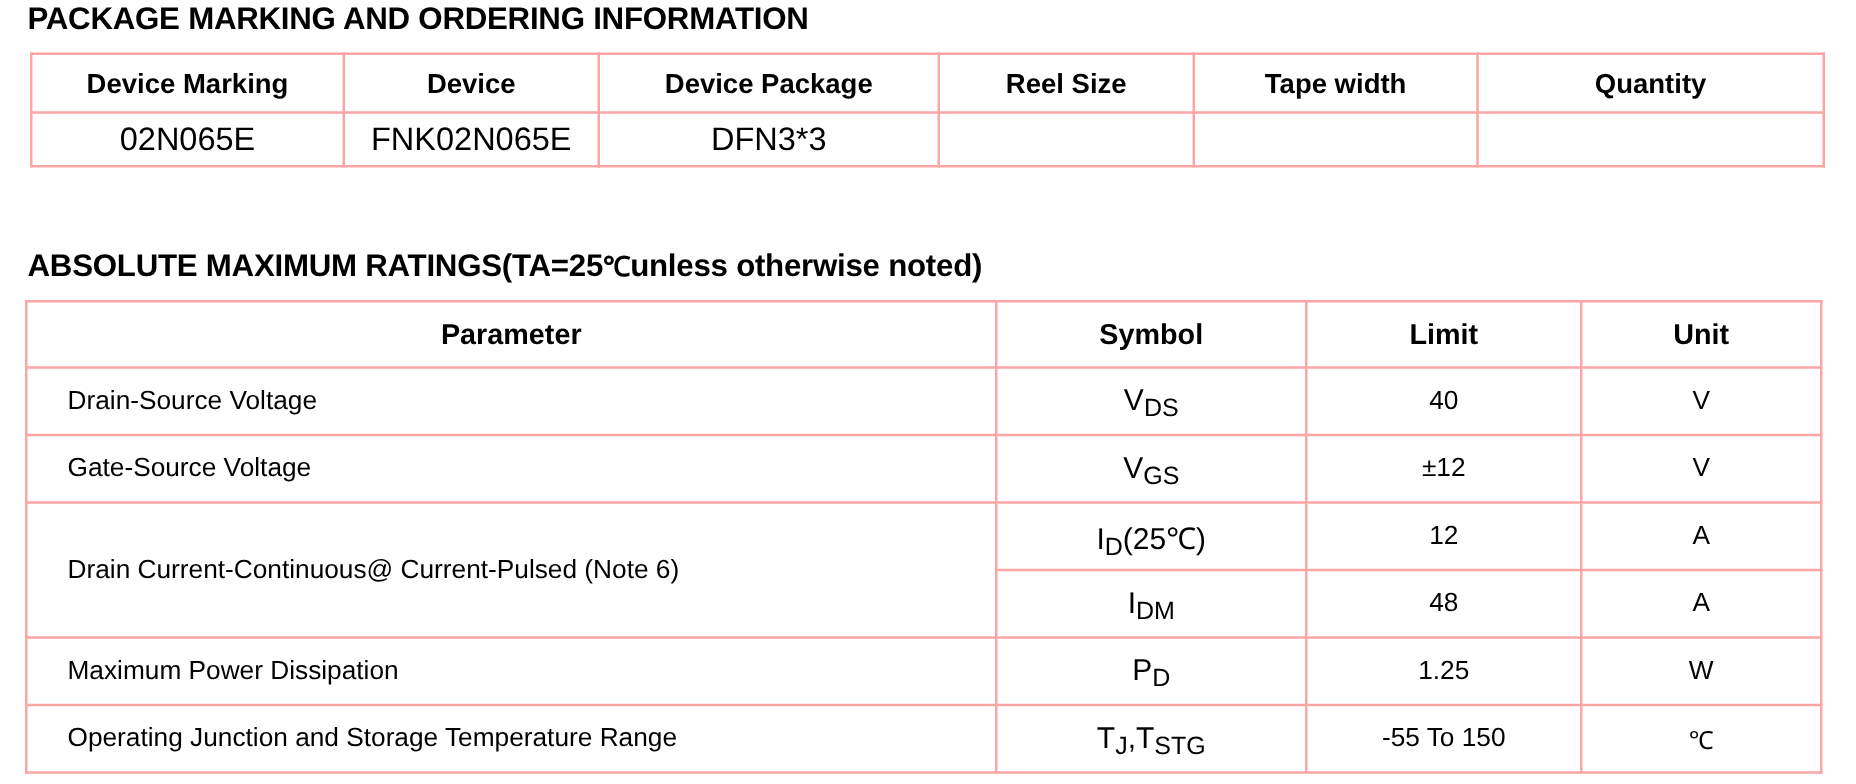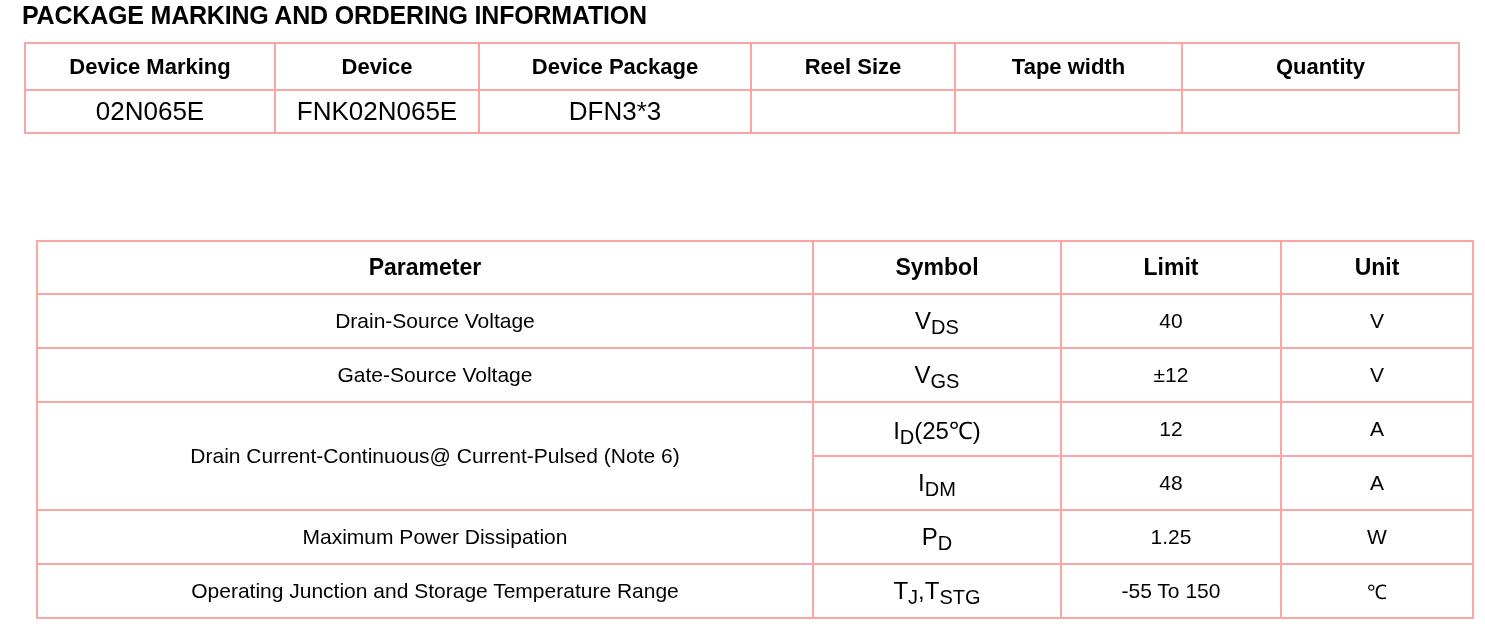--- a/index.html
+++ b/index.html
@@ -71,35 +71,35 @@
   .c-marking { width: 250px; }
   .c-device  { width: 204px; }
   .c-package { width: 272px; }
   .c-reel    { width: 204px; }
   .c-tape    { width: 227px; }
   .c-qty     { width: 277px; }
 
   
   #ratings-table {
     position: absolute;
-    left: 36px;
+    left: 20px;
     top: 240px;
     width: 1436px;
   }
   #ratings-table th {
     font-weight: bold;
     font-size: 23px;
     height: 51px;
   }
   #ratings-table td {
     height: 52px;
   }
   #ratings-table td.param {
-    text-align: center;
-    padding-left: 20px;
+    text-align: left;
+    padding-left: 32px;
     font-size: 21px;
   }
   .r-param  { width: 776px; }
   .r-symbol { width: 248px; }
   .r-limit  { width: 220px; }
   .r-unit   { width: 192px; }
 
   .sym {
     font-size: 24px;
     white-space: nowrap;
@@ -148,20 +148,21 @@
         <td>02N065E</td>
         <td>FNK02N065E</td>
         <td>DFN3*3</td>
         <td></td>
         <td></td>
         <td></td>
       </tr>
     </tbody>
   </table>
 
+  <h2 class="section-title" id="ratings-title"><span>ABSOLUTE MAXIMUM RATINGS(TA=25</span><span class="title-deg">℃</span><span>unless otherwise noted)</span></h2>
 
   <table id="ratings-table">
     <colgroup>
       <col class="r-param">
         <col class="r-symbol">
         <col class="r-limit">
         <col class="r-unit">
     </colgroup>
     <thead>
       <tr>

